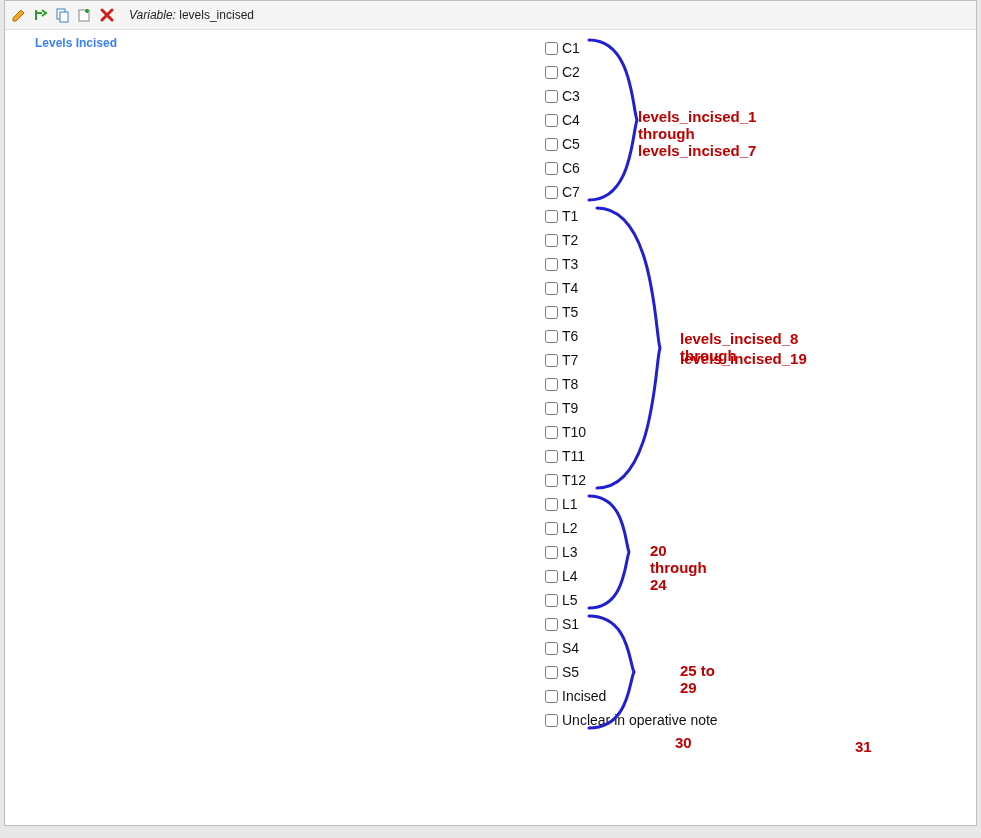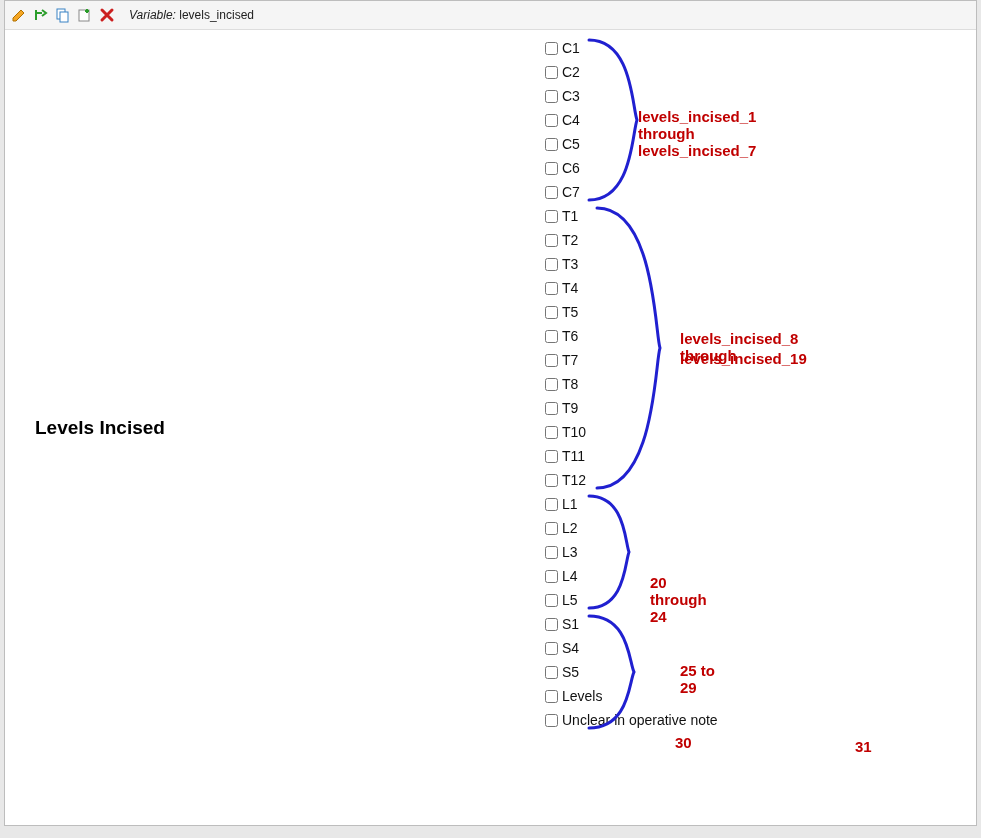--- a/index.html
+++ b/index.html
@@ -3,21 +3,21 @@
 <meta charset="utf-8">
 <style>
   html,body{margin:0;padding:0;font-family:"Segoe UI",Arial,sans-serif;font-size:13px;background:#e8e8e8;}
   .outer{width:981px;height:838px;box-sizing:border-box;padding:0 4px 0 4px;}
   .panel{background:#fff;border:1px solid #bdbdbd;height:826px;box-sizing:border-box;position:relative;}
   .toolbar{height:24px;border-bottom:1px solid #ddd;display:flex;align-items:center;padding:2px 6px;gap:6px;background:#f5f5f5;}
   .tool-icon{width:16px;height:16px;display:flex;align-items:center;justify-content:center;}
   .var-label{font-style:italic;margin-left:8px;font-size:12px;color:#222;}
   .var-name{font-style:normal;font-size:12px;color:#222;}
   .body{display:flex;flex-direction:row;position:relative;height:calc(100% - 28px);}
-  .field-label{width:500px;padding:6px 10px 6px 30px;font-weight:bold;font-size:19px;color:#000000;display:flex;align-items:center;}
+  .field-label{width:500px;padding:6px 10px 6px 30px;font-weight:bold;font-size:12px;color:#3b82f6;display:flex;}
   .chk-col{padding-top:6px;position:relative;}
   .chk-row{display:flex;align-items:center;height:24px;gap:4px;}
   .chk-row input{margin:0;}
   .chk-row span{font-size:14px;color:#111;}
   .annot{position:absolute;color:#c00000;font-weight:bold;font-size:15px;pointer-events:none;}
   svg.brace{position:absolute;pointer-events:none;}
   svg.brace path{stroke:#2020d0;stroke-width:3;fill:none;stroke-linecap:round;}
 </style>
 </head>
 <body>
@@ -79,21 +79,21 @@
             <path d="M2 4 C38 4 38 50 42 60 C38 70 38 116 2 116"></path>
           </svg>
 
         <svg class="brace" style="left:42px;top:582px;" width="55" height="120">
             <path d="M2 4 C42 4 42 50 47 60 C42 70 42 116 2 116"></path>
           </svg>
 
         <div class="annot" style="left:93px;top:78px;"><span>levels_incised_1 through levels_incised_7</span></div>
         <div class="annot" style="left:135px;top:300px;"><span>levels_incised_8 through</span></div>
         <div class="annot" style="left:135px;top:320px;"><span>levels_incised_19</span></div>
-        <div class="annot" style="left:105px;top:512px;margin-top:32px;"><span>20 through 24</span></div>
+        <div class="annot" style="left:105px;top:512px;"><span>20 through 24</span></div>
         <div class="annot" style="left:135px;top:632px;"><span>25 to 29</span></div>
         <div class="annot" style="left:130px;top:704px;"><span>30</span></div>
         <div class="annot" style="left:310px;top:708px;"><span>31</span></div>
 
         <div class="chk-row">
             <input type="checkbox" style="">
             <span>C1</span>
           </div>
         <div class="chk-row">
             <input type="checkbox" style="">
@@ -194,21 +194,21 @@
         <div class="chk-row">
             <input type="checkbox" style="">
             <span>S4</span>
           </div>
         <div class="chk-row">
             <input type="checkbox" style="">
             <span>S5</span>
           </div>
         <div class="chk-row">
             <input type="checkbox" style="">
-            <span>Levels</span>
+            <span>Incised</span>
           </div>
         <div class="chk-row">
             <input type="checkbox" style="">
             <span>Unclear in operative note</span>
           </div>
 
       </div>
     </div>
 
   </div>

